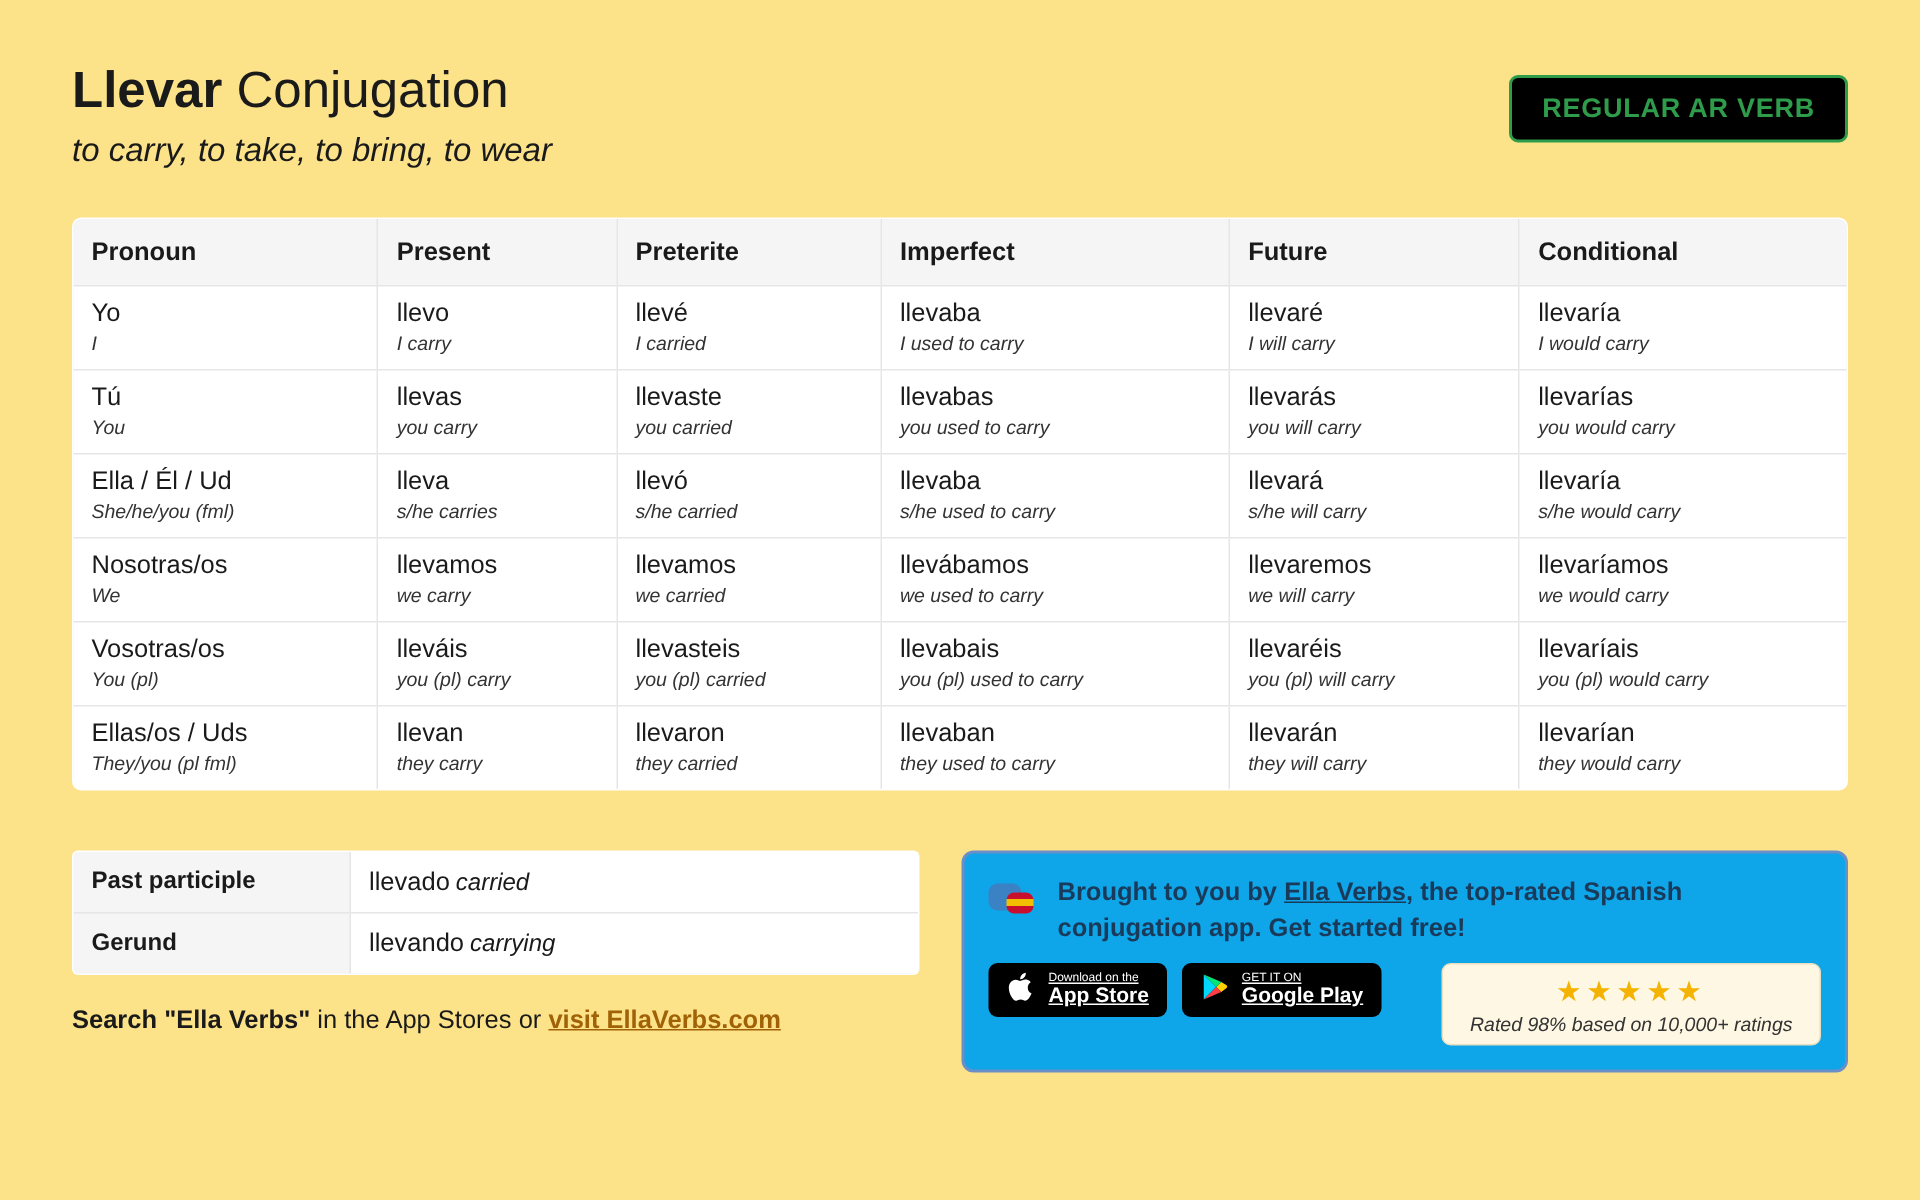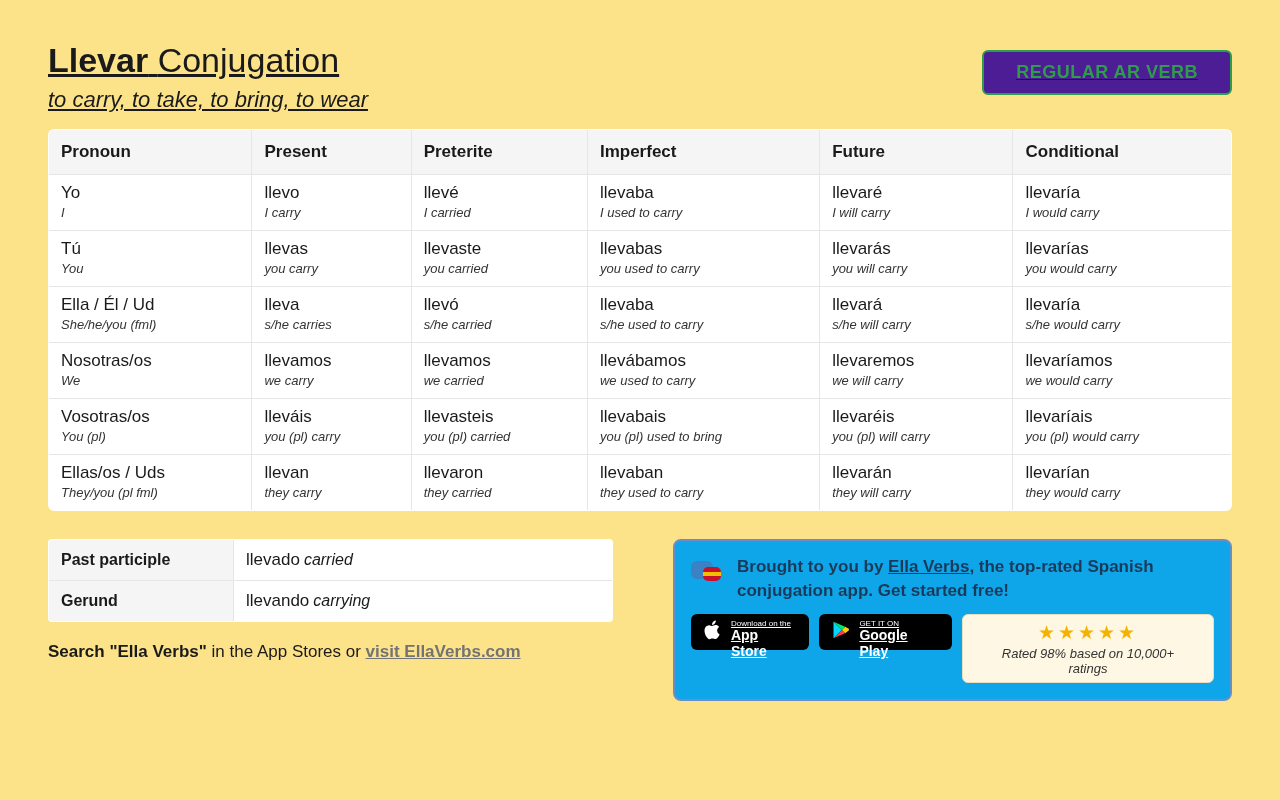--- a/index.html
+++ b/index.html
@@ -8,44 +8,43 @@
   background: #fce38a;
   width: 1280px;
   height: 800px;
   padding: 40px 48px 30px 48px;
   color: #1a1a1a;
 }
 .header {
   display: flex;
   justify-content: space-between;
   align-items: flex-start;
-  margin-bottom: 16px;
-  text-decoration: underline;
+  margin-bottom: 32px;
 }
 .title-block h1 {
   font-size: 34px;
   font-weight: 400;
   line-height: 1.2;
 }
 .title-block h1 .verb {
   font-weight: 700;
 }
 .subtitle {
   font-style: italic;
   font-size: 22px;
   margin-top: 6px;
 }
 .badge {
-  background: #4c1d95;
+  background: #000000;
   border: 2px solid #2e9c4a;
   color: #2e9c4a;
   font-weight: 700;
   font-size: 18px;
   letter-spacing: 0.5px;
-  padding: 10px 32px;
+  padding: 10px 20px;
   border-radius: 6px;
   margin-top: 10px;
 }
 table {
   width: 100%;
   border-collapse: collapse;
   background: #fff;
   border-radius: 6px;
   overflow: hidden;
   border: 1px solid #e6e6e6;
@@ -72,22 +71,22 @@
 tr:last-child td { border-bottom: none; }
 .pronoun-cell .main { font-weight: 500; }
 .sub {
   font-style: italic;
   font-size: 13px;
   color: #333;
   margin-top: 2px;
 }
 .bottom {
   display: flex;
-  gap: 60px;
-  margin-top: 28px;
+  gap: 28px;
+  margin-top: 40px;
   align-items: flex-start;
 }
 .left-col { flex: 0 0 565px; }
 .forms-table {
   width: 100%;
   border-collapse: collapse;
   background: #fff;
   border: 1px solid #e6e6e6;
   border-radius: 4px;
   overflow: hidden;
@@ -109,21 +108,21 @@
   font-size: 16px;
   margin-left: 4px;
 }
 .search-text {
   margin-top: 20px;
   font-size: 17px;
   font-weight: 600;
 }
 .search-text .normal { font-weight: 400; }
 .search-text a {
-  color: #737373;
+  color: #a16207;
   text-decoration: underline;
   font-weight: 600;
 }
 .promo {
   flex: 1;
   background: #0ea5e9;
   border: 2px solid #6a8ec8;
   border-radius: 8px;
   padding: 14px 16px 16px 16px;
 }
@@ -329,21 +328,21 @@
         <td>
           <div>lleváis</div>
           <div class="sub">you (pl) carry</div>
         </td>
         <td>
           <div>llevasteis</div>
           <div class="sub">you (pl) carried</div>
         </td>
         <td>
           <div>llevabais</div>
-          <div class="sub">you (pl) used to bring</div>
+          <div class="sub">you (pl) used to carry</div>
         </td>
         <td>
           <div>llevaréis</div>
           <div class="sub">you (pl) will carry</div>
         </td>
         <td>
           <div>llevaríais</div>
           <div class="sub">you (pl) would carry</div>
         </td>
       </tr>

